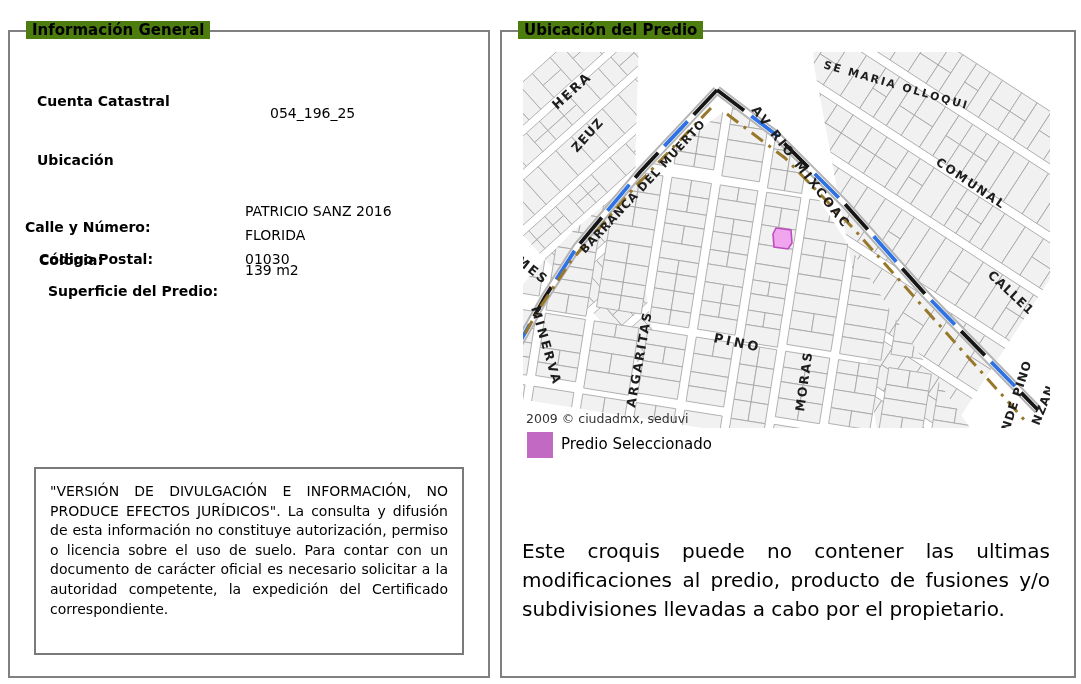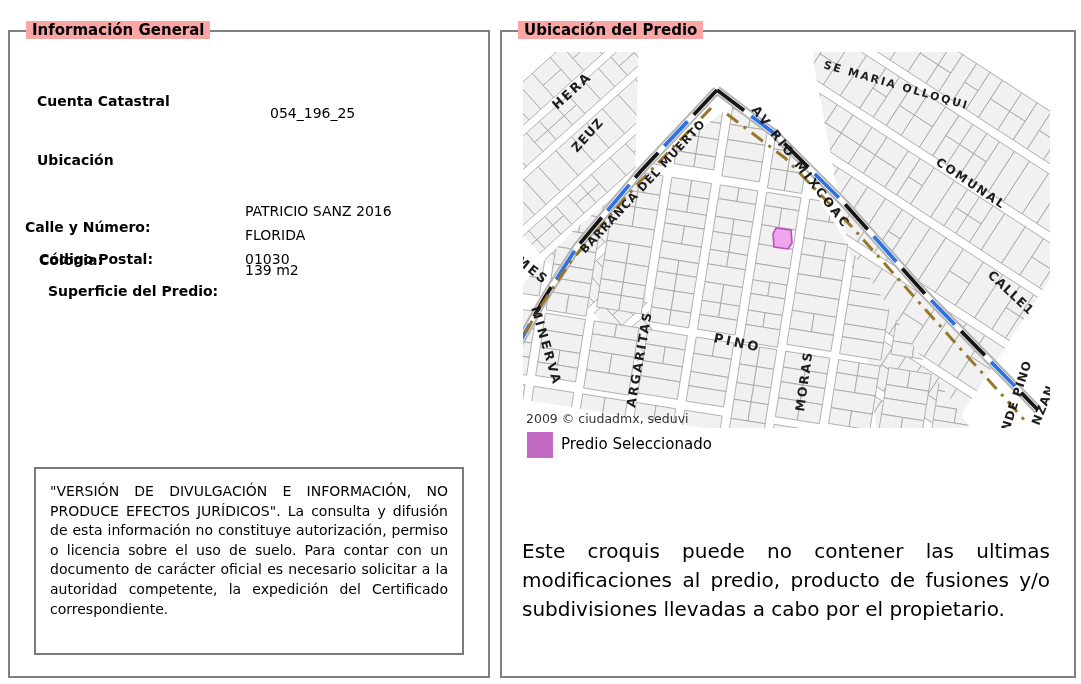--- a/index.html
+++ b/index.html
@@ -1,19 +1,19 @@
 <!DOCTYPE html>
 <html style="--parcel_fill: #f1f1f1; --parcel_stroke: #a5a5a5; --road_casing: #b4b4b4; --road_blue: #2f72e3; --road_black: #161616; --road_khaki: #97782b; --selected_fill: #f0a6ef; --selected_stroke: #bf4bbf; --legend_swatch: #c269c4;"><head>
 <meta charset="utf-8">
 <style>
   html,body{margin:0;padding:0;background:#fff;}
   body{width:1081px;height:684px;position:relative;overflow:hidden;
        font-family:"DejaVu Sans","Liberation Sans",sans-serif;color:#000;}
   .panel{position:absolute;border:2px solid #808080;background:#fff;}
-  .panel-title{position:absolute;top:-11px;left:16px;background:#fca5a5;padding:0 6px;
+  .panel-title{position:absolute;top:-11px;left:16px;background:#4d7c0f;padding:0 6px;
        font-size:15px;font-weight:bold;white-space:nowrap;}
   #panel-left{left:8px;top:30px;width:478px;height:644px;}
   #panel-right{left:500px;top:30px;width:572px;height:644px;}
   .fld{position:absolute;font-size:14px;white-space:nowrap;}
   .fld b{font-weight:bold;}
   .disclaimer-box{position:absolute;left:24px;top:435px;width:430px;height:188px;
        box-sizing:border-box;border:2px solid #7a7a7a;padding:13px 14px;
        font-size:14px;line-height:1.4;text-align:justify;}
   .map-wrap{position:absolute;left:21px;top:20px;width:527px;height:376px;}
   .legend-swatch{position:absolute;left:25px;top:400px;width:26px;height:26px;background:#c269c4;}

